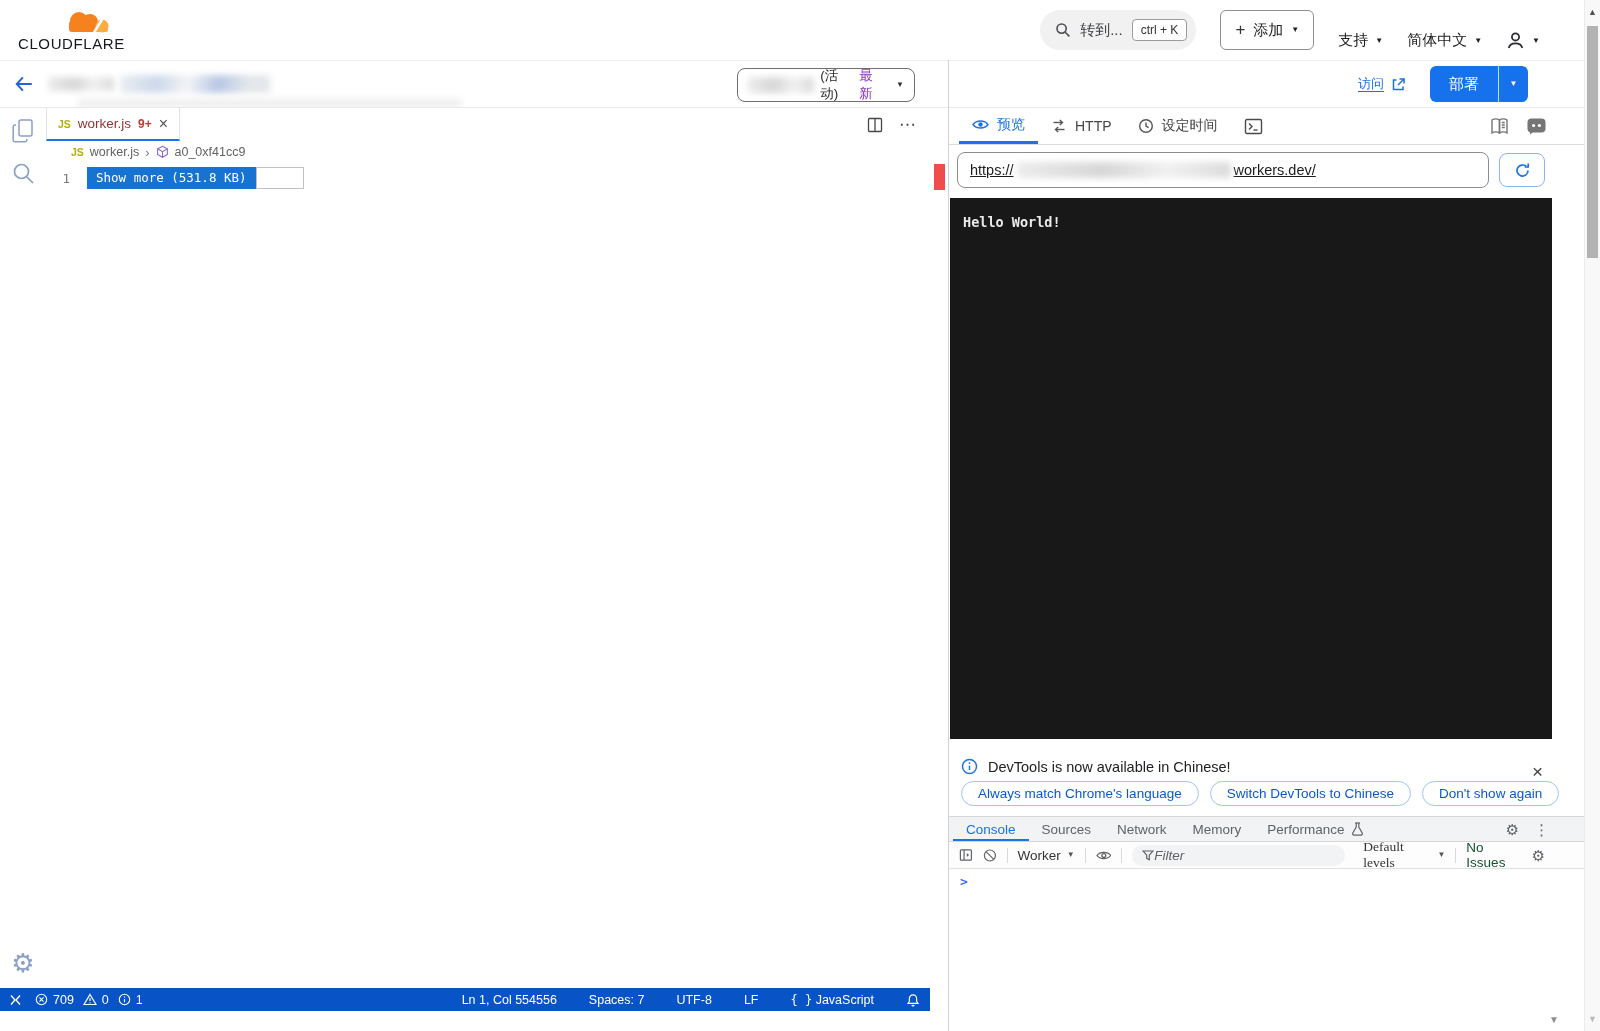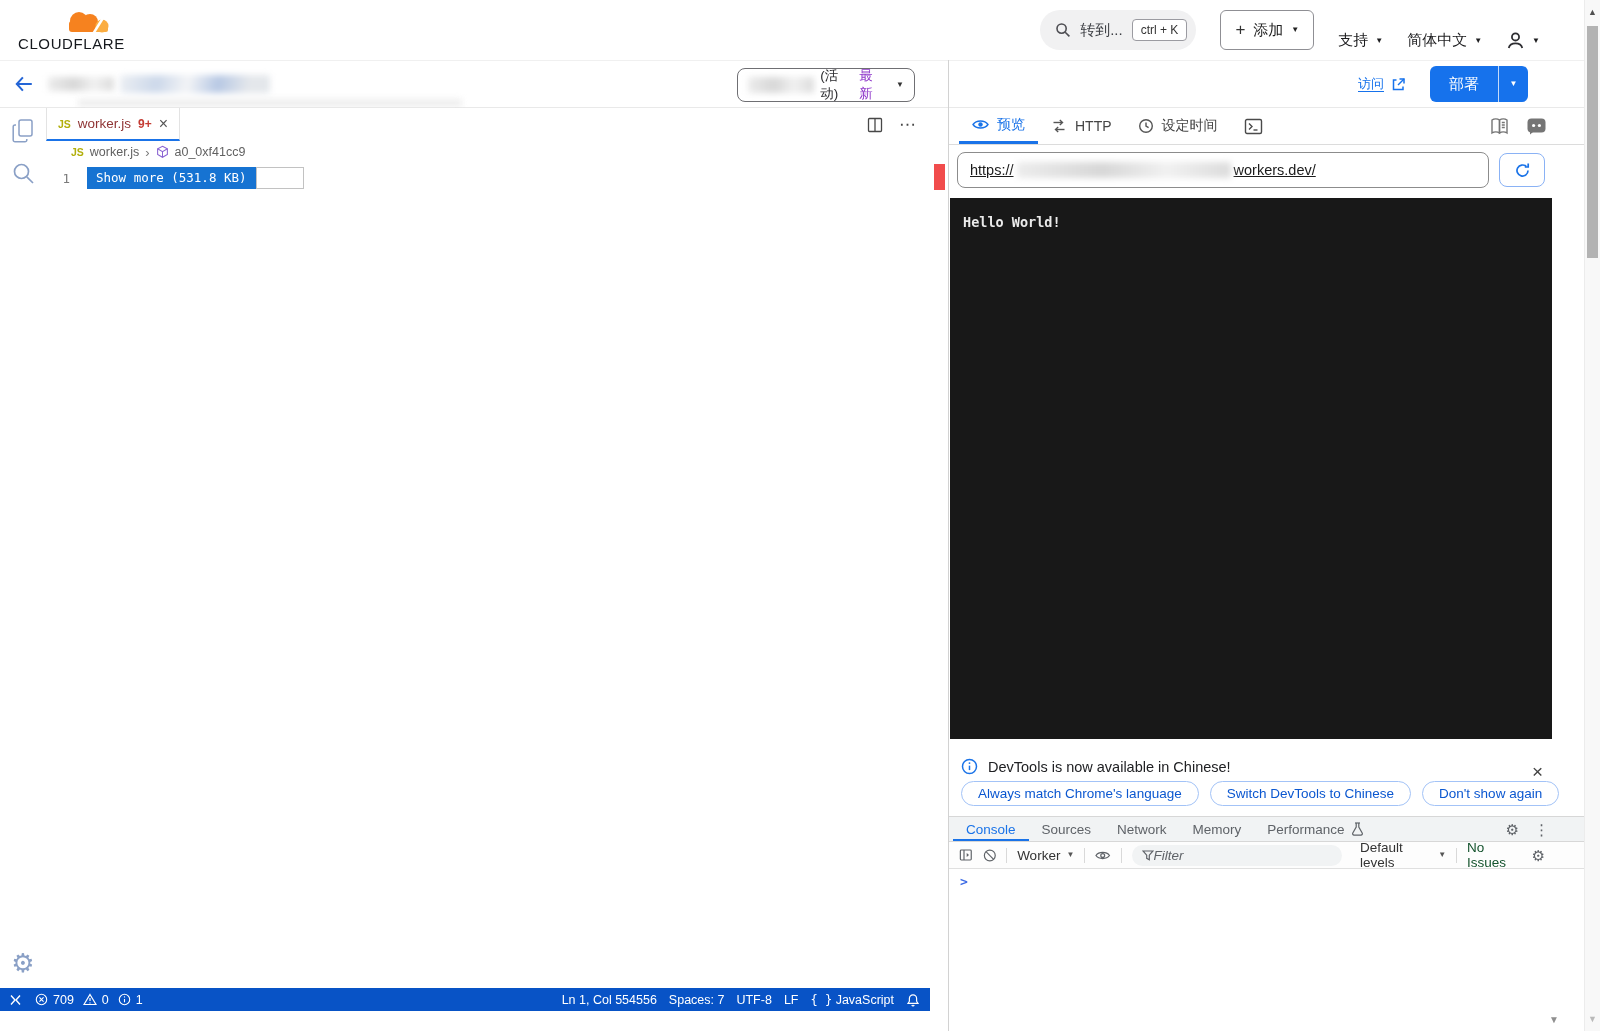--- a/index.html
+++ b/index.html
@@ -92,21 +92,21 @@
   .filter-pill { width:230px; height:21px; border-radius:11px; background:#f1f3f4; display:flex; align-items:center; padding:0 10px; color:#5f6368; font-size:13.5px; cursor:text;font-style:italic; }
   .no-issues { font-size:13.5px; color:#14532d; cursor:pointer; }
   .toolbar-gear { margin-left:auto; margin-right:32px; }
   .console-body { position:relative; height:150px; }
   .console-prompt { position:absolute; left:11px; top:5px; font-family:"DejaVu Sans Mono", monospace; font-size:13px; font-weight:700; color:#3d6be5; }
   .inner-scroll-down { position:absolute; right:26px; bottom:6px; font-size:10px; color:#8f8f8f; cursor:pointer; }
 
   
   .statusbar { position:absolute; left:0; top:988px; width:930px; height:23px; background:#0853c6; color:#fff; display:flex; align-items:center; font-size:12.5px; padding:0 10px 0 8px; gap:12px; }
   .sb-group { display:flex; align-items:center; gap:5px; cursor:pointer; }
-  .sb-right { margin-left:auto; display:flex; align-items:center; gap:12px; }
+  .sb-right { margin-left:auto; display:flex; align-items:center; gap:32px; }
   .sb-item { cursor:pointer; }
   .sb-braces { font-family:"DejaVu Sans Mono", monospace; font-size:12px; }
 
   
   .pagescroll { position:absolute; right:0; top:0; width:16px; height:100%; background:#f8f8f8; border-left:1px solid #ececec; }
   .ps-up { position:absolute; top:7px; left:0; width:100%; text-align:center; font-size:9px; color:#505050; cursor:pointer; }
   .ps-thumb { position:absolute; top:26px; left:2px; width:11px; height:232px; background:#b3b3b3; cursor:pointer; }
   .ps-down { position:absolute; bottom:7px; left:0; width:100%; text-align:center; font-size:9px; color:#b9b9b9; cursor:pointer; }
 </style>
 </head>
@@ -369,21 +369,21 @@
           <path d="M1 7 C4 2.8 12 2.8 15 7 C12 11.2 4 11.2 1 7 Z"></path>
           <circle cx="8" cy="7" r="2"></circle>
         </svg>
       <span class="tdiv"></span>
       <div class="filter-pill">
         <svg width="12" height="11" viewBox="0 0 12 11" fill="none" stroke="#5f6368" stroke-width="1.2">
             <path d="M1 1 H11 L7.3 5.2 V9.8 L4.7 8.4 V5.2 Z"></path>
           </svg>
         <span>Filter</span>
       </div>
-      <div class="dd-label" style="margin-left:8px;">
+      <div class="dd-label" style="margin-left:8px;font-family:Liberation Serif, serif;">
         <span>Default levels</span>
         <span class="caret">▼</span>
       </div>
       <span class="tdiv"></span>
       <span class="no-issues">No Issues</span>
       <span class="gear toolbar-gear">⚙</span>
     </div>
 
     <div class="console-body">
       <span class="console-prompt">&gt;</span>

